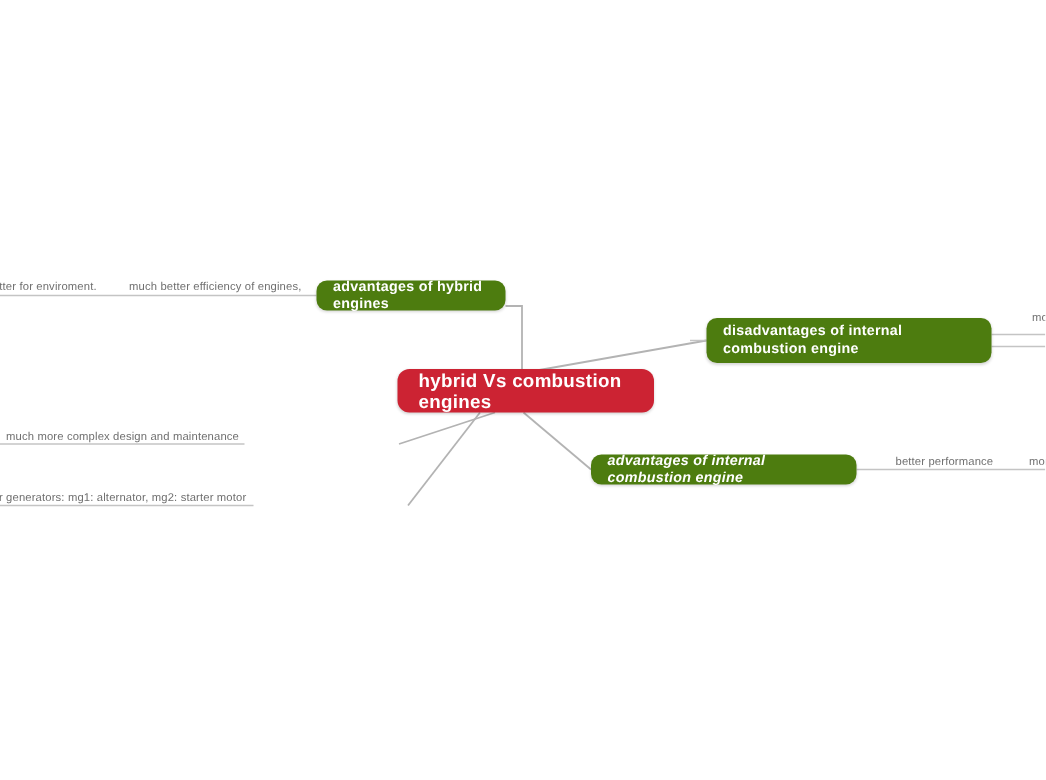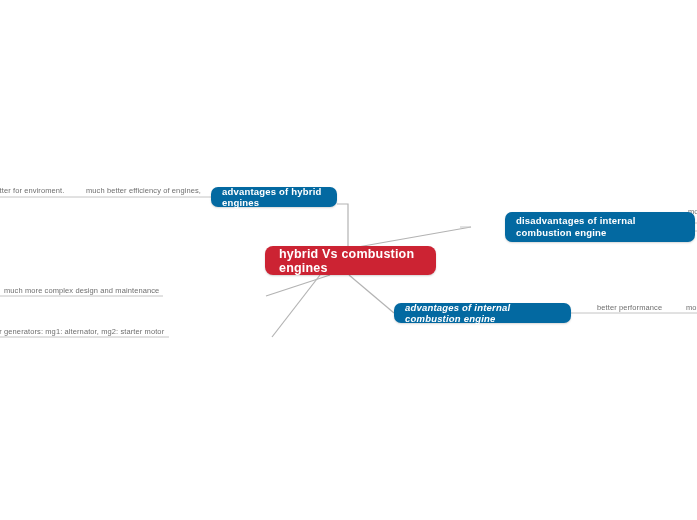--- a/index.html
+++ b/index.html
@@ -37,29 +37,28 @@
     z-index: 5;
   }
   .node-root {
     background: #cc2333;
     font-size: 12.5px;
     padding: 0 14px;
     border-radius: 8px;
     box-shadow: 0 1px 2px rgba(0,0,0,0.18);
   }
   .node-branch {
-    background: #0369a1;
+    background: #4d7c0f;
     font-size: 9.5px;
     padding: 0 11px;
     box-shadow: 0 1px 2px rgba(0,0,0,0.16);
   }
   .node-branch.multiline {
     line-height: 12px;
     align-items: center;
-    margin-left: 34px;
   }
   .leaf {
     position: absolute;
     color: #6f6f6f;
     font-size: 7.5px;
     font-weight: normal;
     letter-spacing: 0.1px;
     white-space: nowrap;
     z-index: 4;
   }

